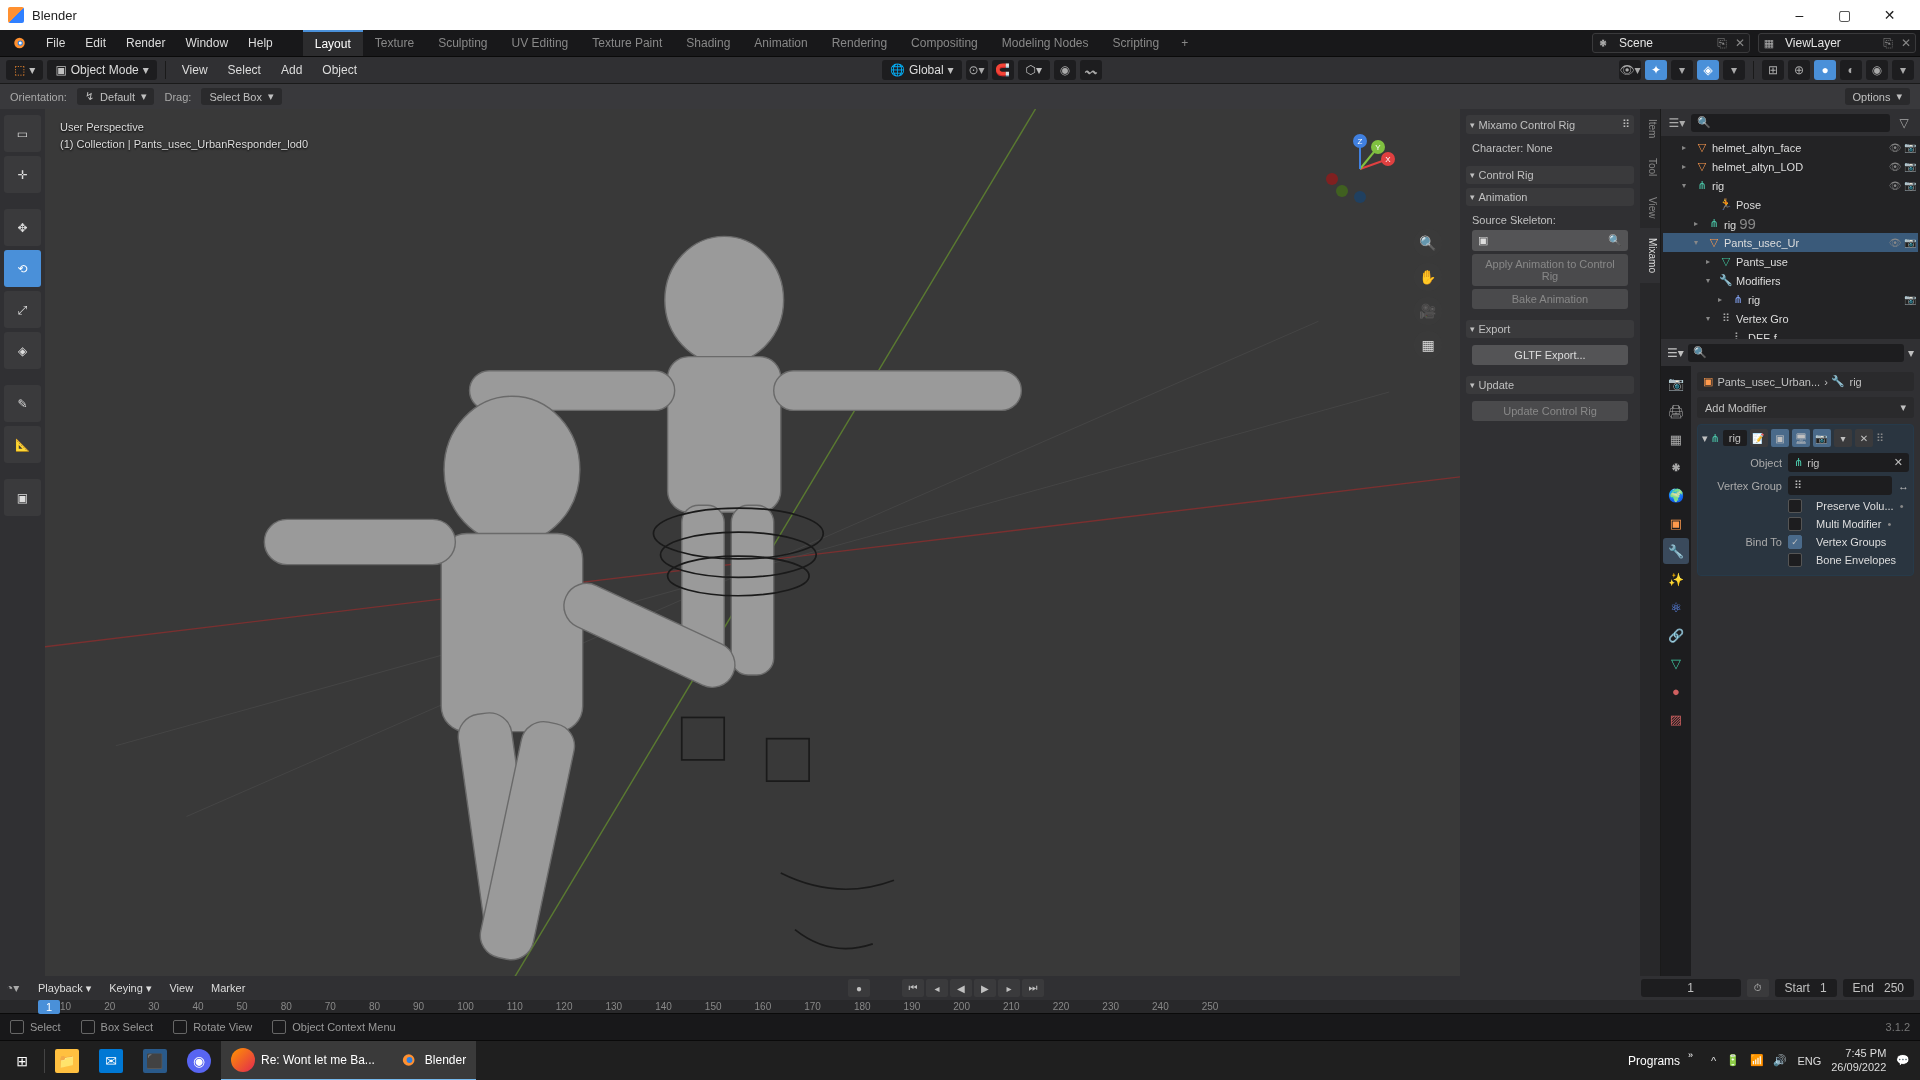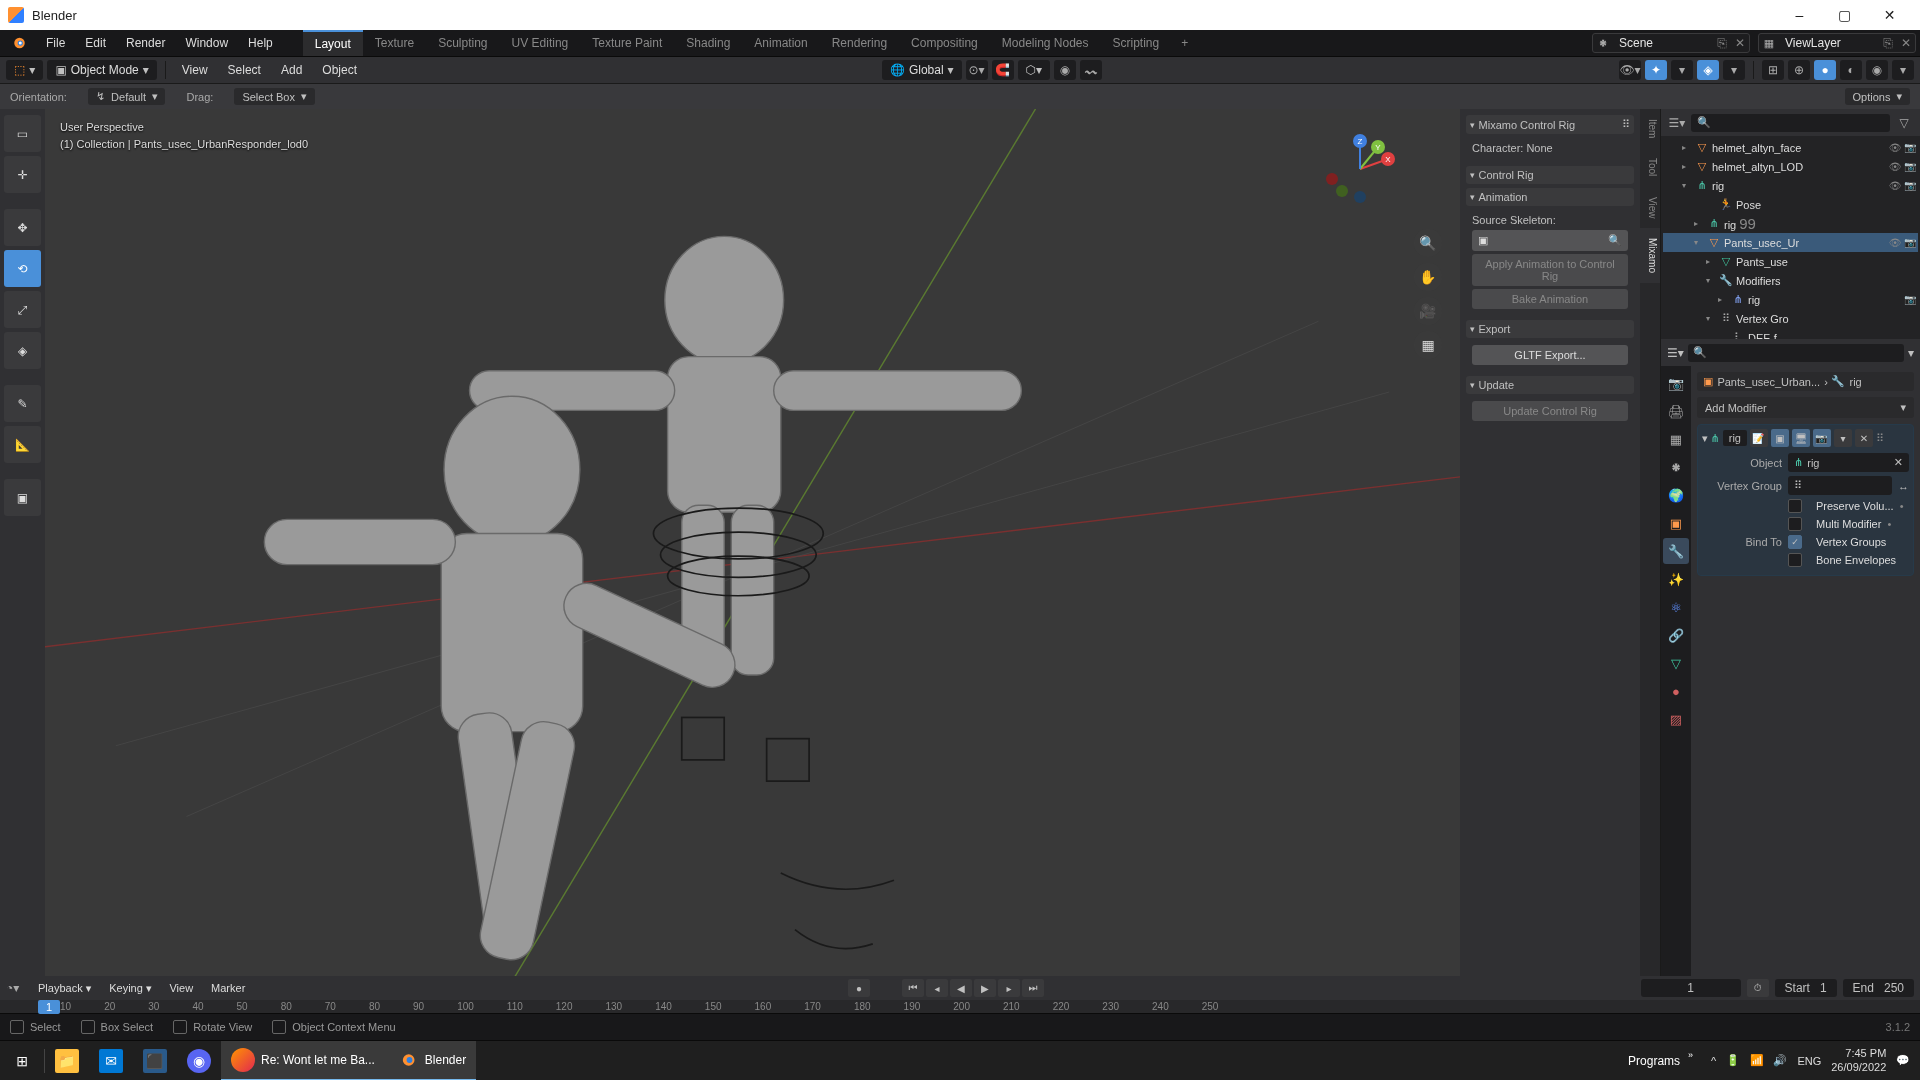--- a/index.html
+++ b/index.html
@@ -30,21 +30,21 @@
 .header-row { height:27px; background:#303033; display:flex; align-items:center; padding:0 6px; border-bottom:1px solid #1a1a1a; gap:4px; }
 .header-row .pulldown { background:#1d1d1f; border-radius:3px; padding:2px 8px; display:flex; align-items:center; gap:4px; height:20px; }
 .header-row .txt { color:#ddd; }
 .header-row .mitem { padding:0 8px; color:#ddd; }
 .header-row .sep { width:1px; height:18px; background:#1a1a1a; margin:0 4px; }
 .header-row .iconbtn { width:22px; height:20px; background:#1d1d1f; border-radius:3px; display:flex; align-items:center; justify-content:center; color:#aaa; }
 .header-row .iconbtn.active { background:#4a90d9; color:#fff; }
 .header-row .flex-spacer { flex:1; }
 
 
-.subheader { height:25px; background:#39393c; display:flex; align-items:center; padding:0 10px; gap:21px; font-size:11px; }
+.subheader { height:25px; background:#39393c; display:flex; align-items:center; padding:0 10px; gap:10px; font-size:11px; }
 .subheader .lbl { color:#aaa; }
 .subheader .dd { background:#2a2a2c; border-radius:3px; padding:2px 8px; display:flex; align-items:center; gap:6px; }
 .subheader .flex-spacer { flex:1; }
 
 
 .main { display:flex; height:calc(100% - 30px - 27px - 27px - 25px - 37px - 27px - 40px); }
 .viewport-col { flex:1; display:flex; position:relative; background:#3a3a3a; }
 
 
 .ltool { width:45px; background:#303033; padding:6px 4px; display:flex; flex-direction:column; gap:4px; }

